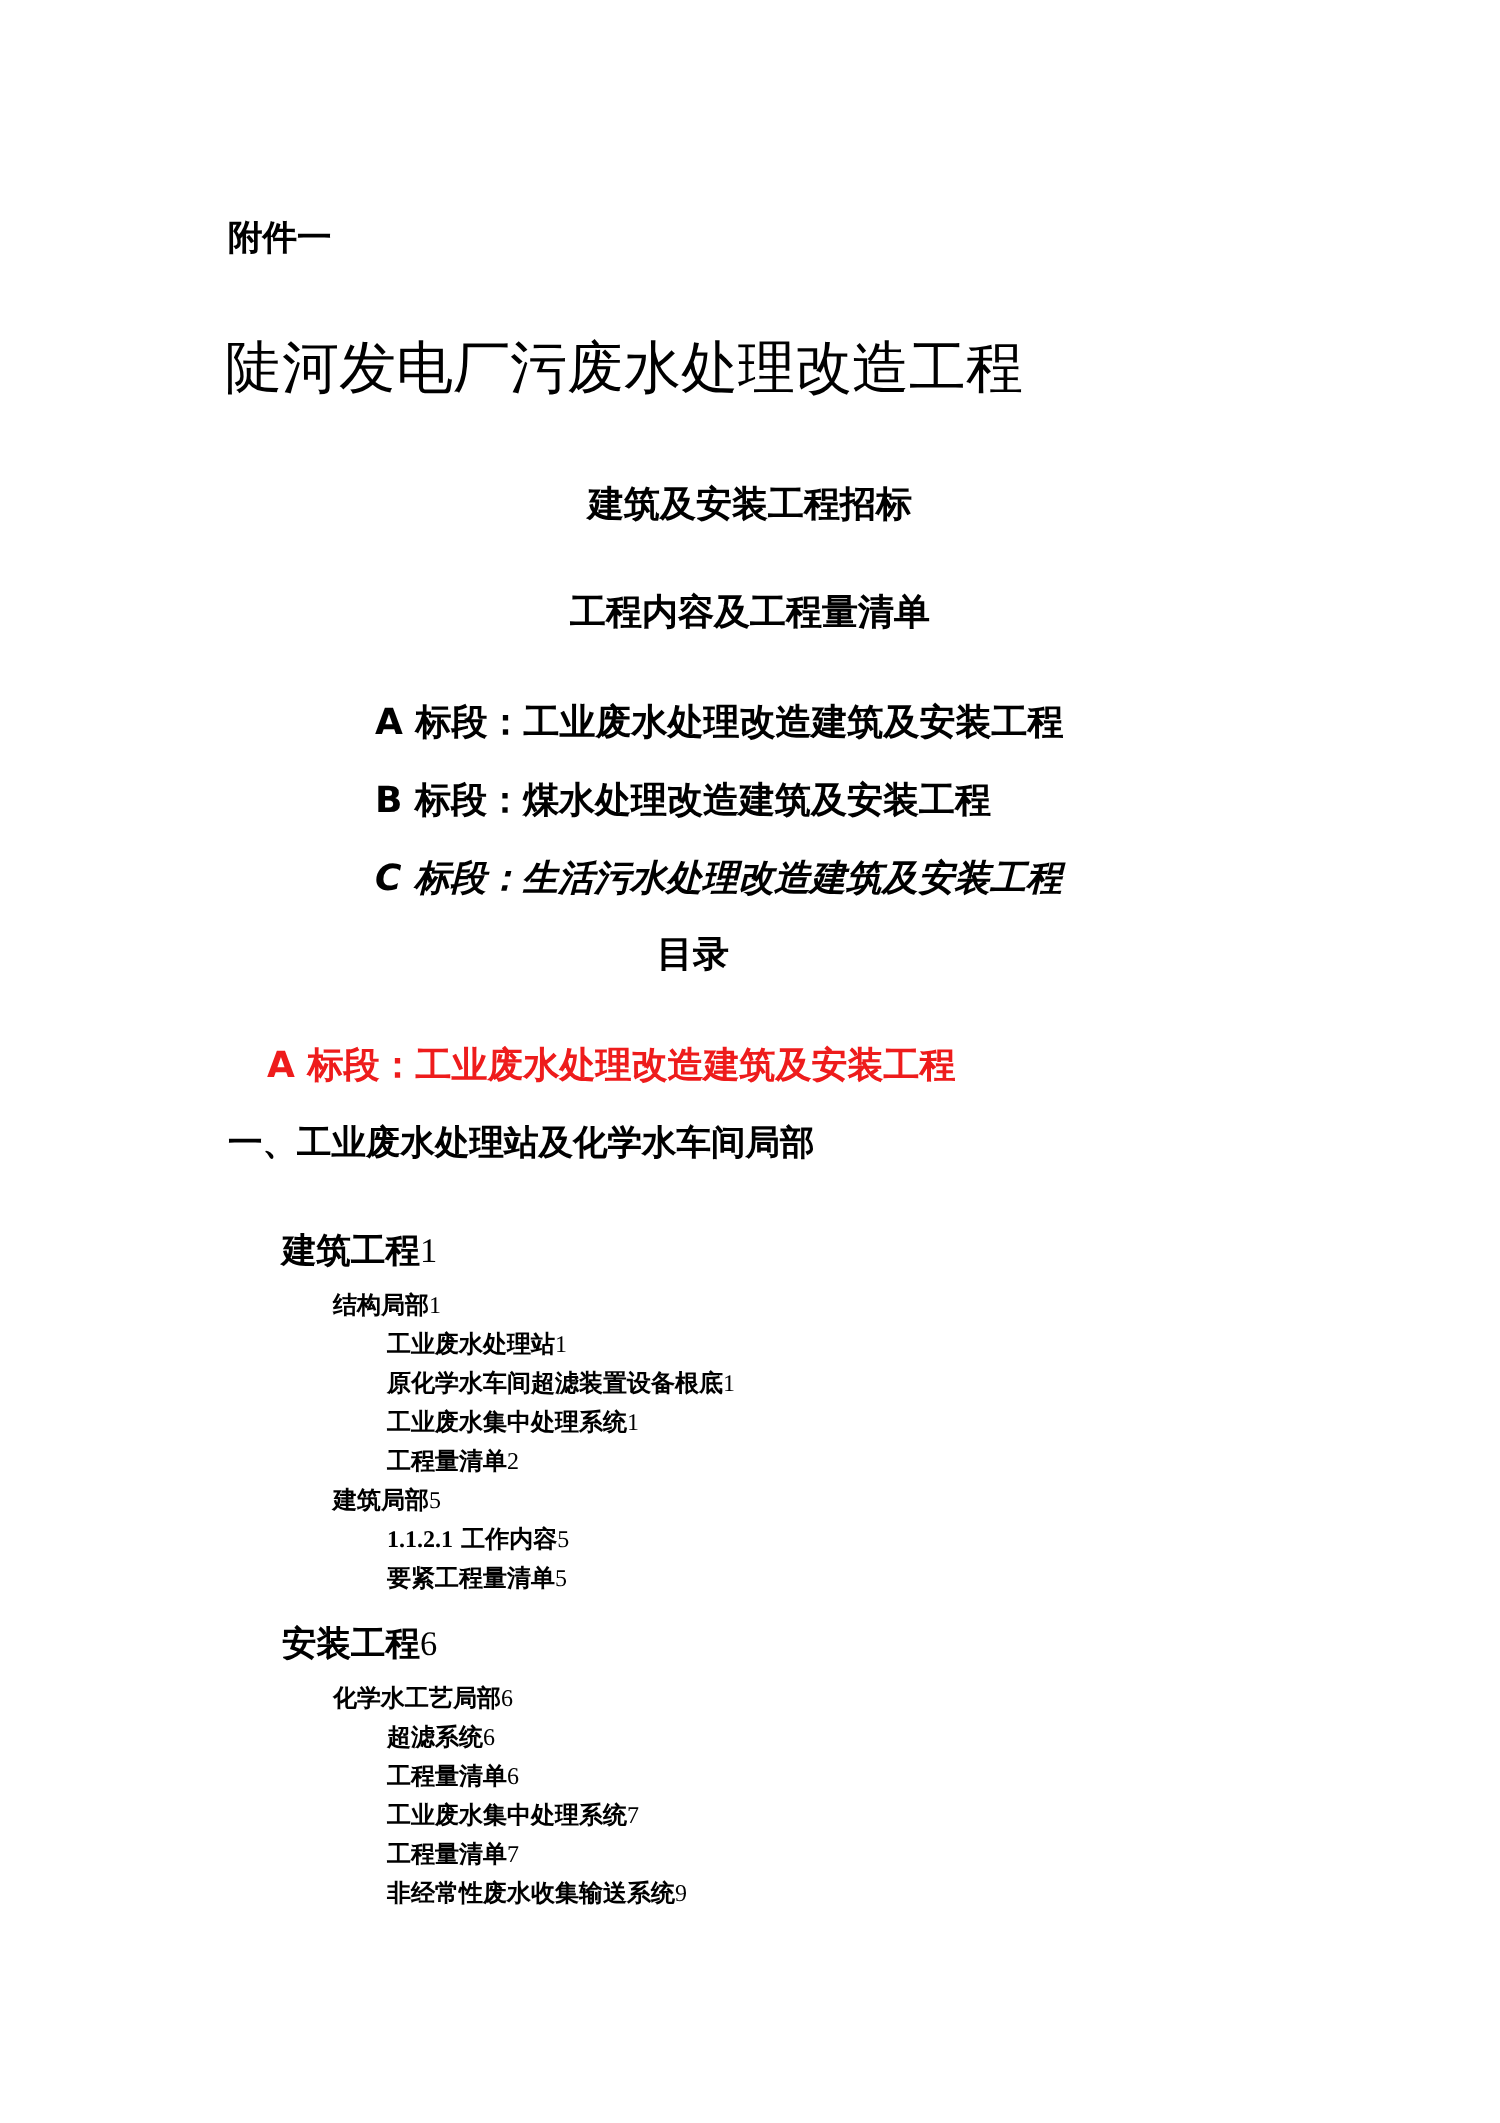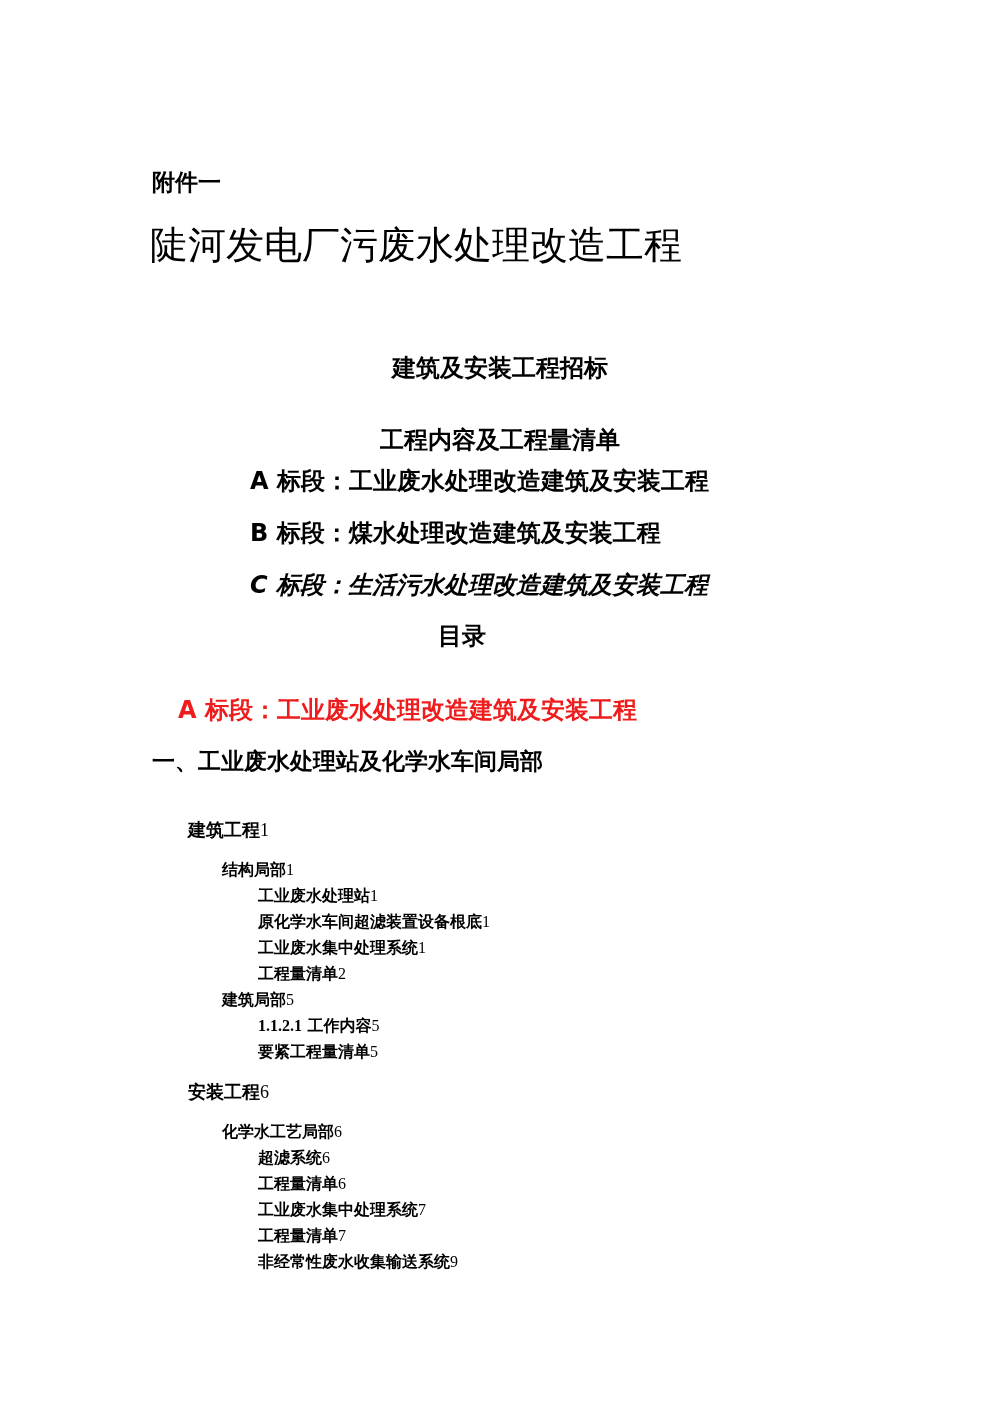--- a/index.html
+++ b/index.html
@@ -12,32 +12,32 @@
       height: 1415px;
       position: relative;
       overflow: hidden;
       font-family: "DejaVu Sans", "Liberation Sans", sans-serif;
       color: #000000;
     }
     .abs { position: absolute; white-space: nowrap; }
 
     .attachment-label {
       left: 152px; top: 143px;
-      font-size: 23px; font-weight: bold; margin-top: 24px;
+      font-size: 23px; font-weight: bold;
     }
     .main-title {
       left: 0; width: 832px; top: 220px;
       text-align: center;
       font-size: 38px; font-weight: normal;
       letter-spacing: 0px;
     }
     .subtitle {
       left: 0; width: 1000px;
       text-align: center;
-      font-size: 24px; font-weight: bold; margin-top: 32px;
+      font-size: 24px; font-weight: bold;
     }
     .subtitle-1 { top: 320px; }
     .subtitle-2 { top: 392px; }
 
     .section-line {
       left: 250px;
       font-size: 24px; font-weight: bold;
     }
     .section-a { top: 465px; }
     .section-b { top: 517px; }
@@ -56,21 +56,21 @@
     .toc-chapter {
       left: 152px; top: 746px;
       font-size: 23px; font-weight: bold;
     }
 
     .toc-entry { font-weight: bold; }
     .toc-entry .pg {
       font-family: "Liberation Serif", "DejaVu Serif", serif;
       font-weight: normal;
     }
-    .lvl1 { left: 188px; font-size: 18px; }
+    .lvl1 { left: 188px; font-size: 23px; }
     .lvl2 { left: 222px; font-size: 16px; }
     .lvl3 { left: 258px; font-size: 16px; }
     .numprefix {
       font-family: "Liberation Serif", "DejaVu Serif", serif;
       font-weight: bold;
     }
   </style>
 </head>
 <body>
 

